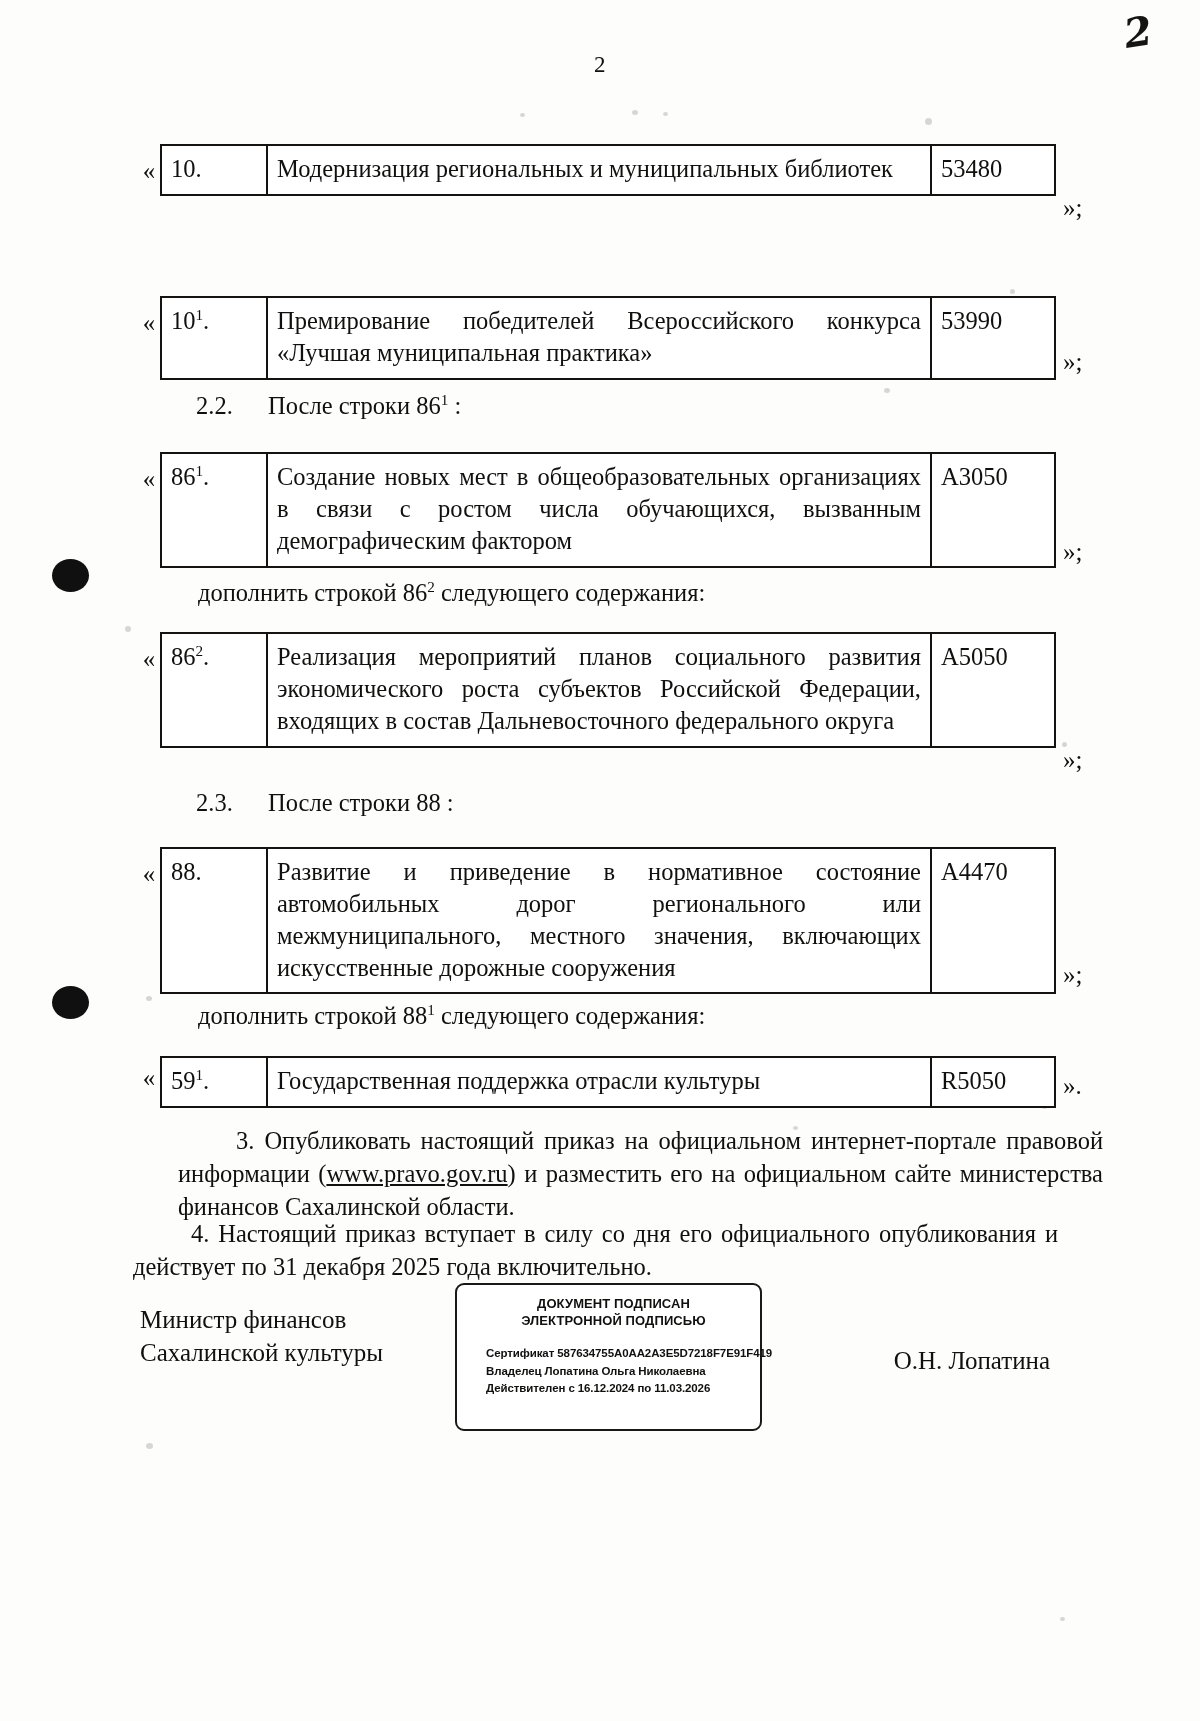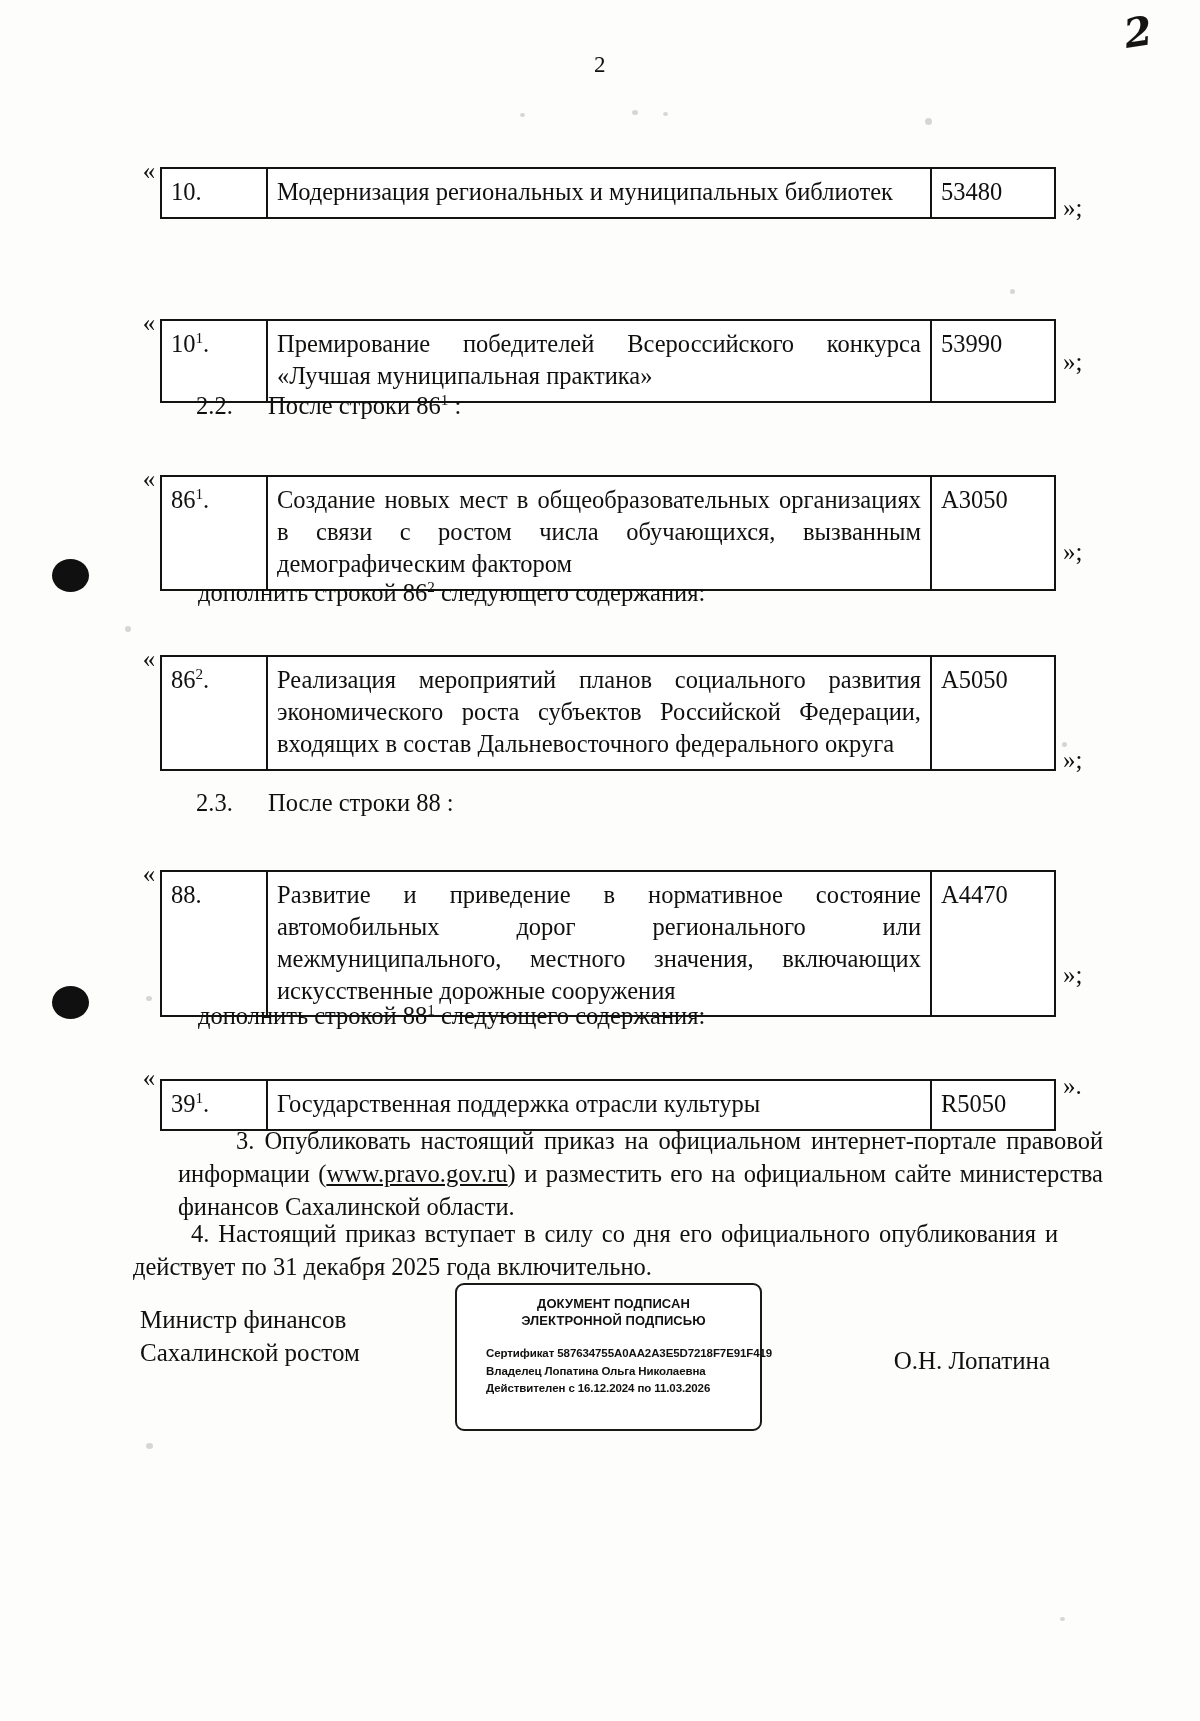--- a/index.html
+++ b/index.html
@@ -70,21 +70,20 @@
     padding-left: 7px;
     display: flex;
     align-items: flex-end;
   }
   .guillemet-close span { display: block; }
 
   table.row-table {
     border-collapse: collapse;
     table-layout: fixed;
     background: #fff;
-    margin-top: 23px;
   }
   table.row-table td {
     border: 2px solid #141312;
     vertical-align: top;
     font-size: 24.5px;
     line-height: 1.30;
     padding: 7px 9px 9px 9px;
   }
   td.col-num {
     width: 86px;
@@ -313,21 +312,21 @@
 
   <div class="para" style="left:198px;top:1000px;">
     <span>дополнить строкой 88</span><sup>1</sup><span> следующего содержания:</span>
   </div>
 
   <div class="quote-block" style="left:138px;top:1056px;">
     <div class="guillemet-open" style="padding-top:9px;">«</div>
     <table class="row-table">
       <tbody>
           <tr>
-        <td class="col-num"><span>39</span><sup>1</sup><span>.</span></td>
+        <td class="col-num"><span>59</span><sup>1</sup><span>.</span></td>
         <td class="col-name">Государственная поддержка отрасли культуры</td>
         <td class="col-code">R5050</td>
       </tr>
     </tbody>
       </table>
     <div class="guillemet-close" style="height:42px;">
         <span>».</span>
       </div>
   </div>
 
@@ -346,17 +345,17 @@
     </div>
     <div class="stamp-lines">
       <div>Сертификат 587634755A0AA2A3E5D7218F7E91F419</div>
       <div>Владелец Лопатина Ольга Николаевна</div>
       <div>Действителен с 16.12.2024 по 11.03.2026</div>
     </div>
   </div>
 
   <div class="sign-left">
     <div>Министр финансов</div>
-    <div>Сахалинской ростом</div>
+    <div>Сахалинской культуры</div>
   </div>
   <div class="sign-right">О.Н. Лопатина</div>
 
 </div>
 
 </body></html>

